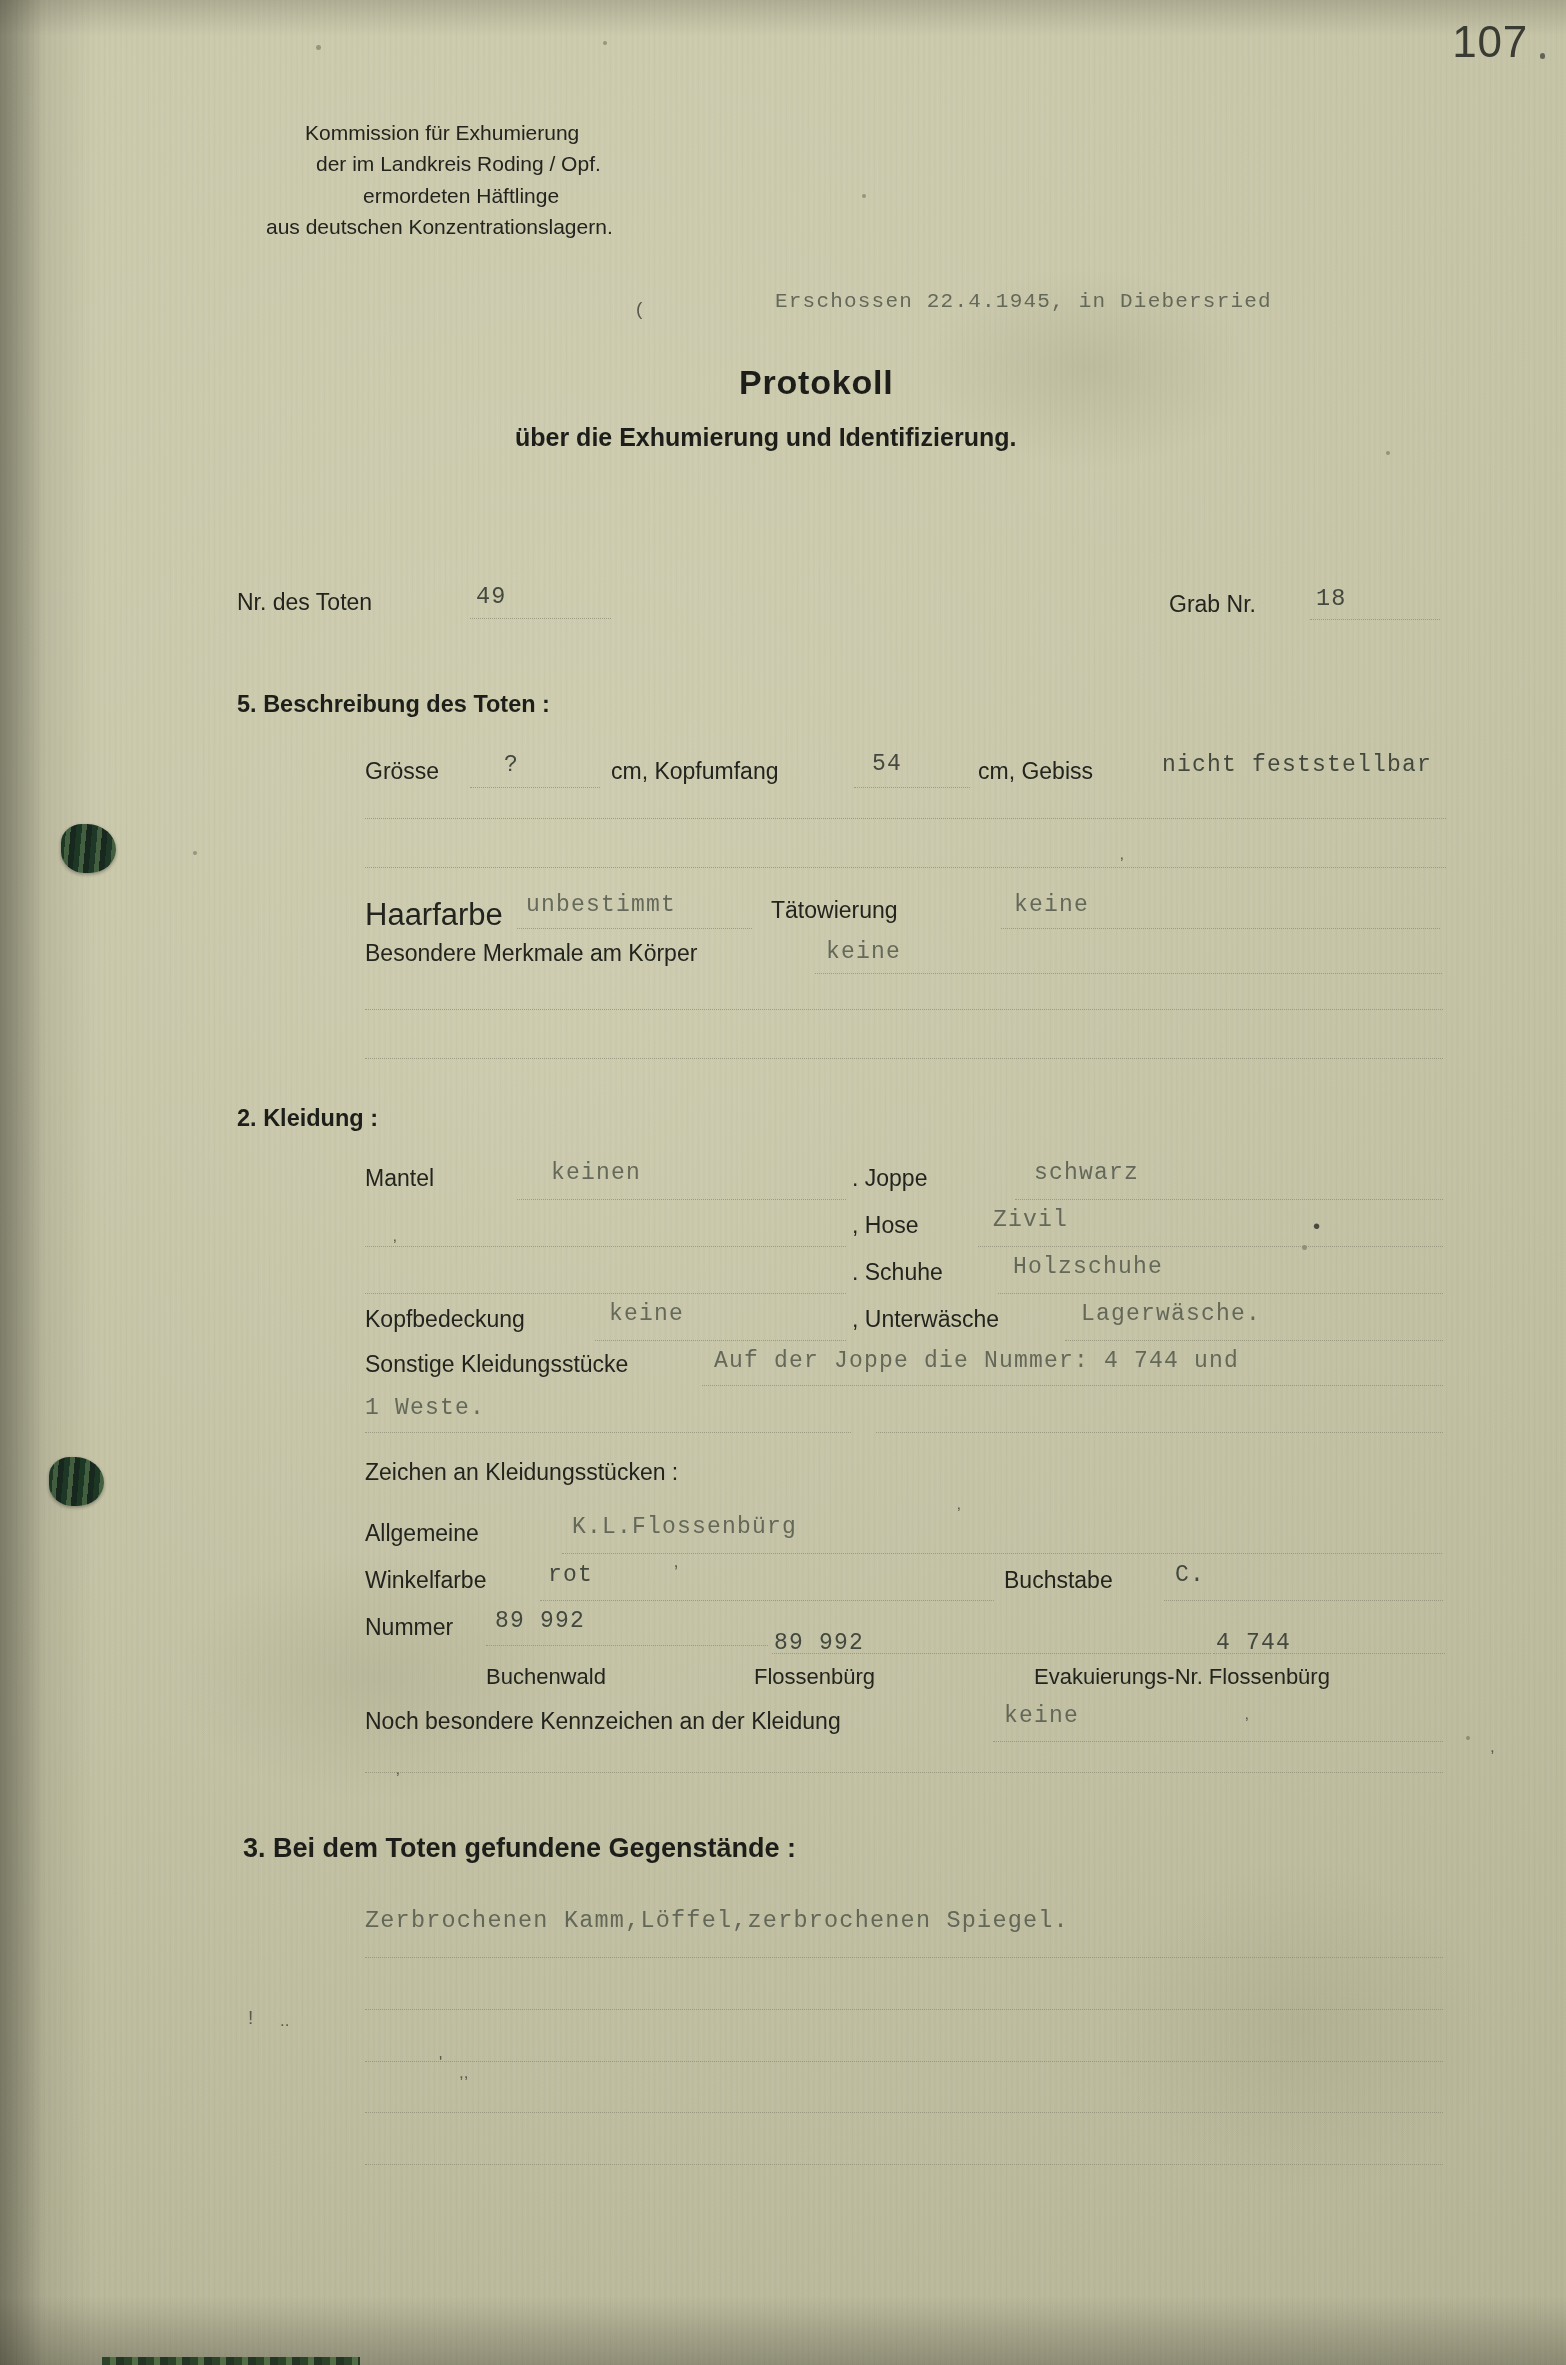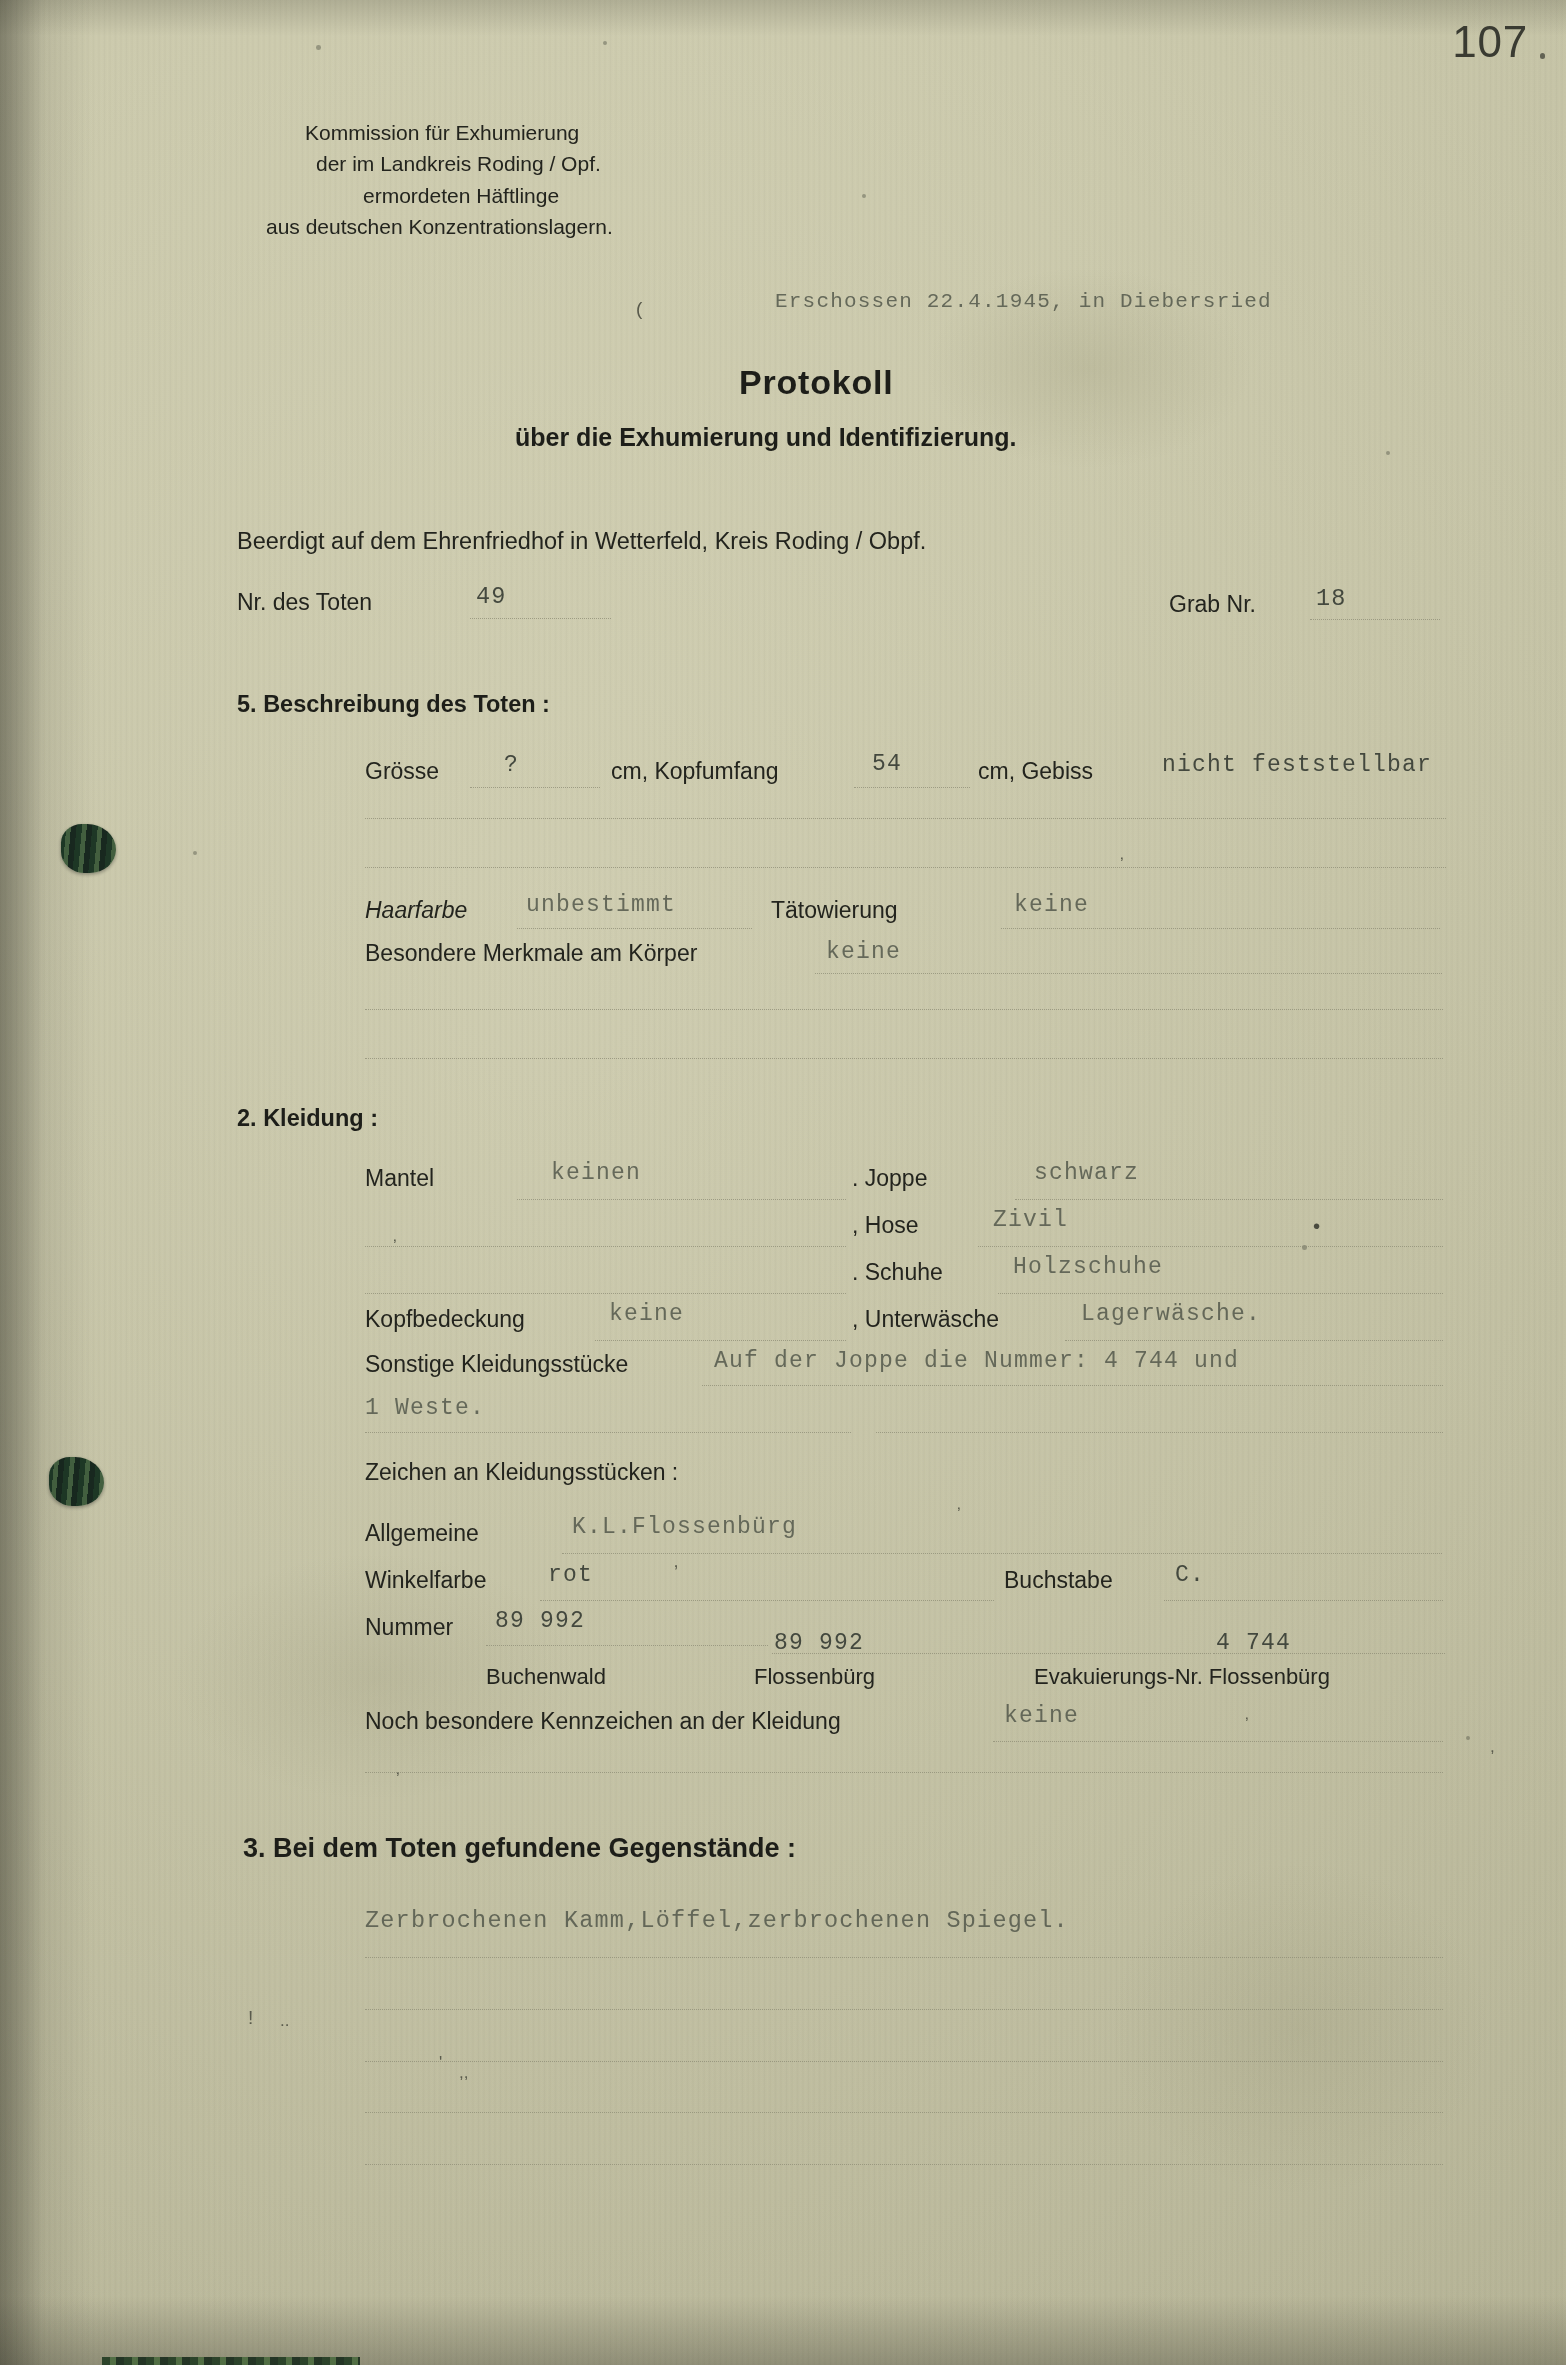--- a/index.html
+++ b/index.html
@@ -174,21 +174,20 @@
   <div class="t printed" style="left:316px; top:150px; font-size:21px;">der im Landkreis Roding / Opf.</div>
   <div class="t printed" style="left:363px; top:182px; font-size:21px;">ermordeten Häftlinge</div>
   <div class="t printed" style="left:266px; top:213px; font-size:21px;">aus deutschen Konzentrationslagern.</div>
 
   <div class="t typed" style="left:775px; top:288px; font-size:21px;">Erschossen 22.4.1945, in Diebersried</div>
   <div class="t printed" style="left:636px; top:296px; font-size:19px; color:#595a4c;">(</div>
 
   <div class="t printed-b" style="left:739px; top:360px; font-size:34px; letter-spacing:0.8px;">Protokoll</div>
   <div class="t printed-b" style="left:515px; top:421px; font-size:25px;">über die Exhumierung und Identifizierung.</div>
 
-  <div class="t printed" style="left:237px; top:526px; font-size:23.5px;">Beerdigt auf dem Ehrenfriedhof in Wetterfeld, Kreis Roding / Obpf.</div>
 
   <div class="t printed" style="left:237px; top:587px; font-size:23px;">Nr. des Toten</div>
   <div class="t typed-dark" style="left:476px; top:581px; font-size:23.5px;">49</div>
   <div class="dots" style="left:470px; top:616px; width:141px;"></div>
 
   <div class="t printed" style="left:1169px; top:589px; font-size:23px;">Grab Nr.</div>
   <div class="t typed-dark" style="left:1316px; top:583px; font-size:23.5px;">18</div>
   <div class="dots" style="left:1310px; top:617px; width:130px;"></div>
 
   <div class="t printed-b" style="left:237px; top:689px; font-size:23.5px;">5. Beschreibung des Toten :</div>
@@ -198,21 +197,21 @@
   <div class="dots" style="left:470px; top:785px; width:130px;"></div>
   <div class="t printed" style="left:611px; top:756px; font-size:23px;">cm, Kopfumfang</div>
   <div class="t typed-dark" style="left:872px; top:749px; font-size:23px;">54</div>
   <div class="dots" style="left:854px; top:785px; width:116px;"></div>
   <div class="t printed" style="left:978px; top:756px; font-size:23px;">cm, Gebiss</div>
   <div class="t typed-dark" style="left:1162px; top:750px; font-size:23px;">nicht feststellbar</div>
 
   <div class="dots" style="left:365px; top:816px; width:1081px;"></div>
   <div class="dots" style="left:365px; top:865px; width:1081px;"></div>
 
-  <div class="t printed" style="left:365px; top:895px; font-size:23px;font-style:italic;">Haarfarbe</div>
+  <div class="t printed" style="left:365px; top:895px; font-size:31px;">Haarfarbe</div>
   <div class="t typed" style="left:526px; top:890px; font-size:23px;">unbestimmt</div>
   <div class="dots" style="left:517px; top:926px; width:235px;"></div>
   <div class="t printed" style="left:771px; top:895px; font-size:23px;">Tätowierung</div>
   <div class="t typed" style="left:1014px; top:890px; font-size:23px;">keine</div>
   <div class="dots" style="left:1001px; top:926px; width:439px;"></div>
 
   <div class="t printed" style="left:365px; top:938px; font-size:23px;">Besondere Merkmale am Körper</div>
   <div class="t typed" style="left:826px; top:937px; font-size:23px;">keine</div>
   <div class="dots" style="left:815px; top:971px; width:627px;"></div>
   <div class="dots" style="left:365px; top:1007px; width:1078px;"></div>

